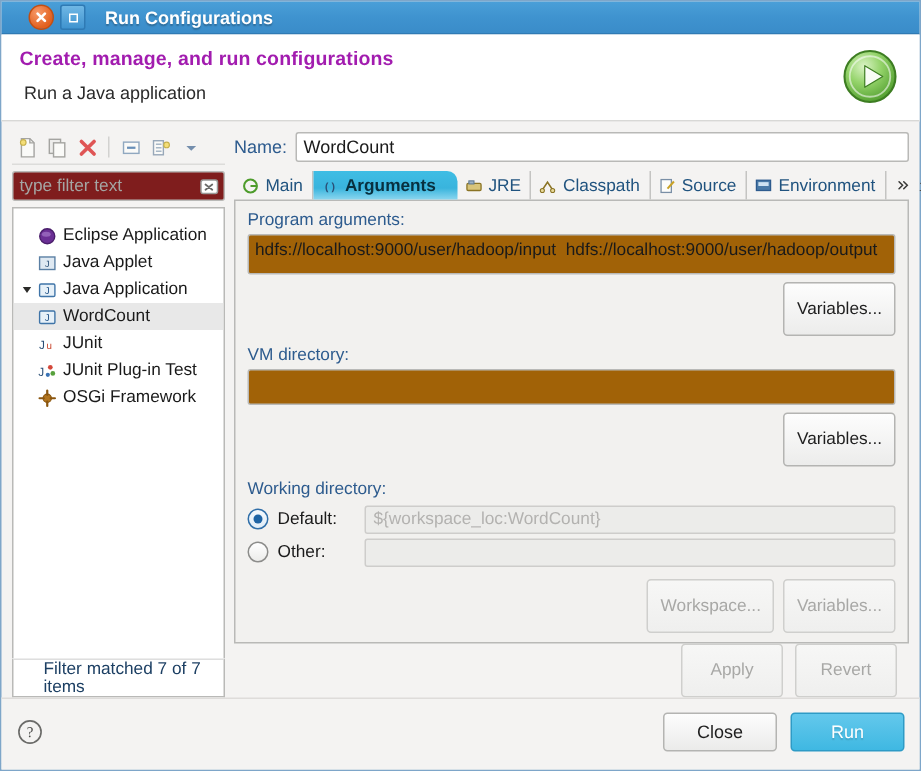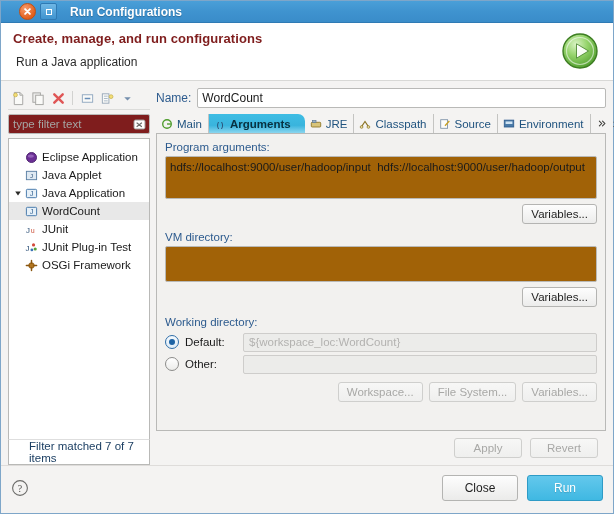--- a/index.html
+++ b/index.html
@@ -36,21 +36,21 @@
     border:1px solid #2f7ab4;border-radius:2px;}
   .tb-max .inner{width:6px;height:6px;border:1.5px solid #fff;box-sizing:border-box;}
   .tb-title{color:#ffffff;font-weight:bold;font-size:12px;margin-left:9px;
     text-shadow:0 1px 1px rgba(0,0,0,.25);}
   
   .header{
     flex:0 0 58px;background:#ffffff;position:relative;
     padding:8px 12px 0 12px;box-sizing:border-box;
     border-bottom:1px solid #d8d8d6;
   }
-  .header h1{margin:0;font-size:13px;font-weight:bold;color:#7f1d1d;letter-spacing:.1px;}
+  .header h1{margin:0;font-size:13px;font-weight:bold;color:#a21caf;letter-spacing:.1px;}
   .header .sub{margin-top:9px;font-size:12px;color:#2b2b2b;padding-left:3px;}
   .run-badge{
     position:absolute;right:12px;top:7px;width:42px;height:42px;
   }
   
   .body{
     flex:1 1 auto;display:flex;padding:6px 7px 0 7px;box-sizing:border-box;
     min-height:0;
   }
   .left{
@@ -120,21 +120,21 @@
   .ta{
     border:1px solid #b9b9b7;background:#a16207;border-radius:2px;
     font-family:"Liberation Sans", sans-serif;font-size:11.5px;color:#1a1a1a;
     padding:3px 4px;box-sizing:border-box;width:100%;resize:none;outline:none;
     line-height:1.35;
   }
   .ta.prog{height:43px;}
   .ta.vm{height:36px;}
   .btnrow{display:flex;justify-content:flex-end;margin-top:5px;gap:6px;}
   .btn{
-    min-width:62px;height:20px;padding:0 8px;box-sizing:border-box;
+    min-width:62px;height:36px;padding:0 8px;box-sizing:border-box;
     background:linear-gradient(to bottom,#fdfdfd,#ececeb);
     border:1px solid #b4b4b2;border-radius:3px;
     font-family:"Liberation Sans", sans-serif;font-size:11.5px;color:#1f1f1f;
     display:flex;align-items:center;justify-content:center;white-space:nowrap;
   }
   .btn.disabled{color:#a8a8a6;background:linear-gradient(to bottom,#f7f7f6,#efefee);
     border-color:#cfcfcd;}
   .wd{margin-top:9px;}
   .radiorow{display:flex;align-items:center;height:22px;}
   .radio{width:12px;height:12px;border-radius:50%;border:1px solid #8c8c8a;
@@ -451,21 +451,20 @@
           </div>
 
           <div class="radiorow">
             <span class="radio"></span>
             <span class="rlabel">Other:</span>
             <span class="rinput"></span>
           </div>
 
           <div class="btnrow" style="margin-top:7px;">
             <div class="btn disabled">Workspace...</div>
-            <div class="btn disabled">File System...</div>
             <div class="btn disabled">Variables...</div>
           </div>
         </div>
 
       </div>
 
       <div class="applyrow">
         <div class="btn disabled" style="min-width:68px;">Apply</div>
         <div class="btn disabled" style="min-width:68px;">Revert</div>
       </div>

